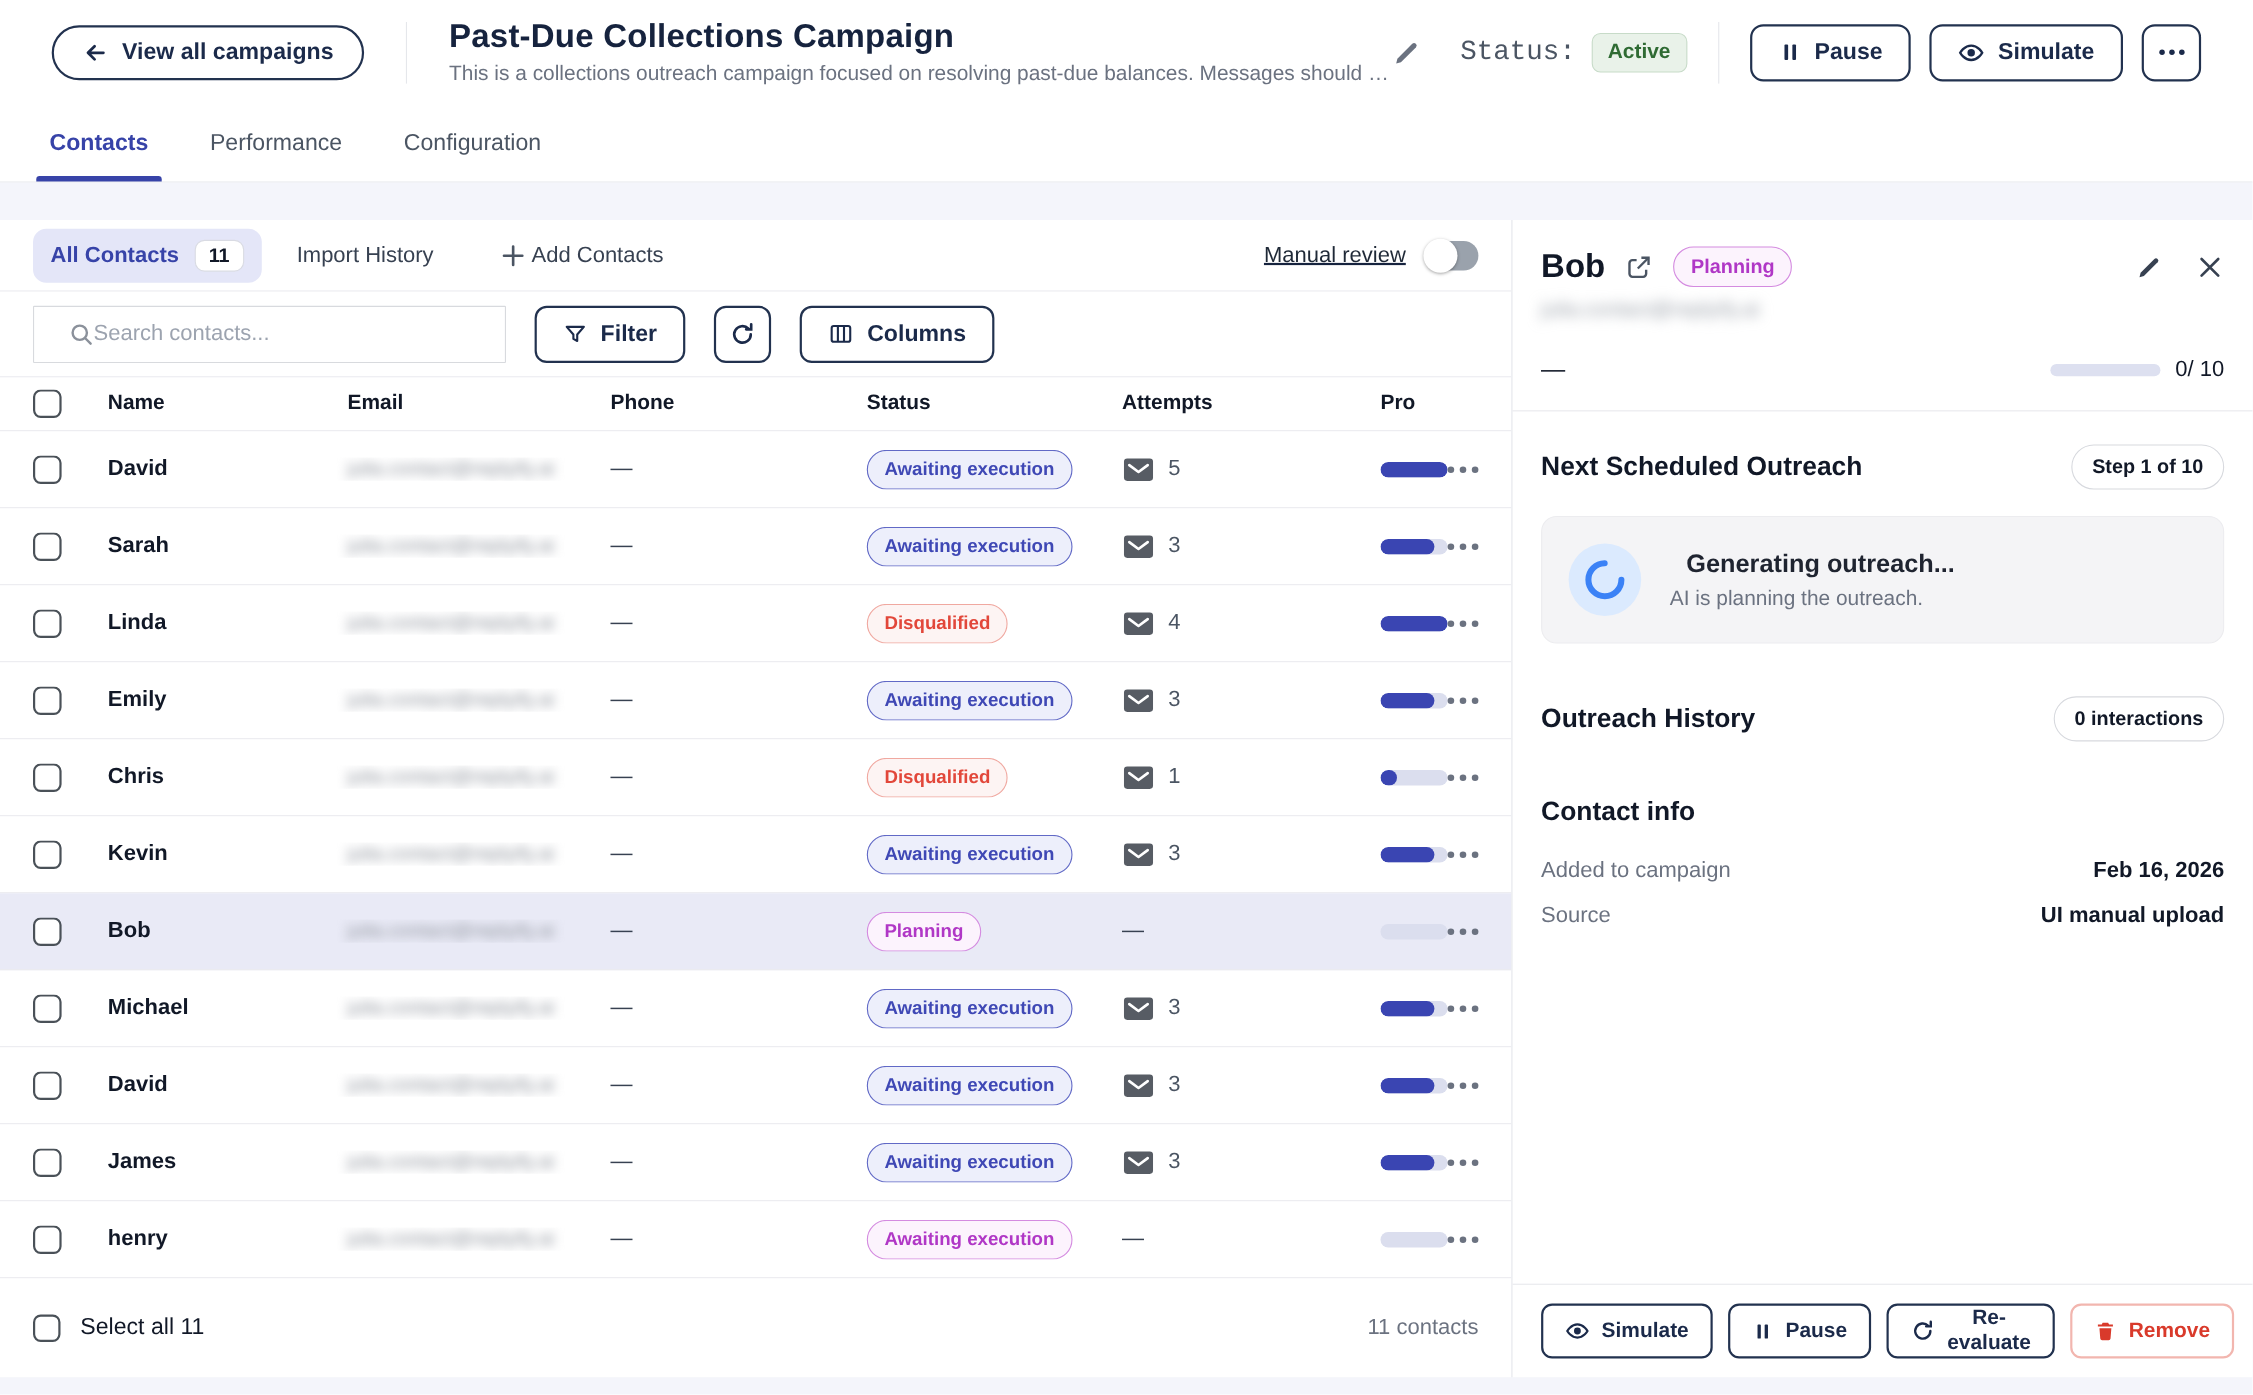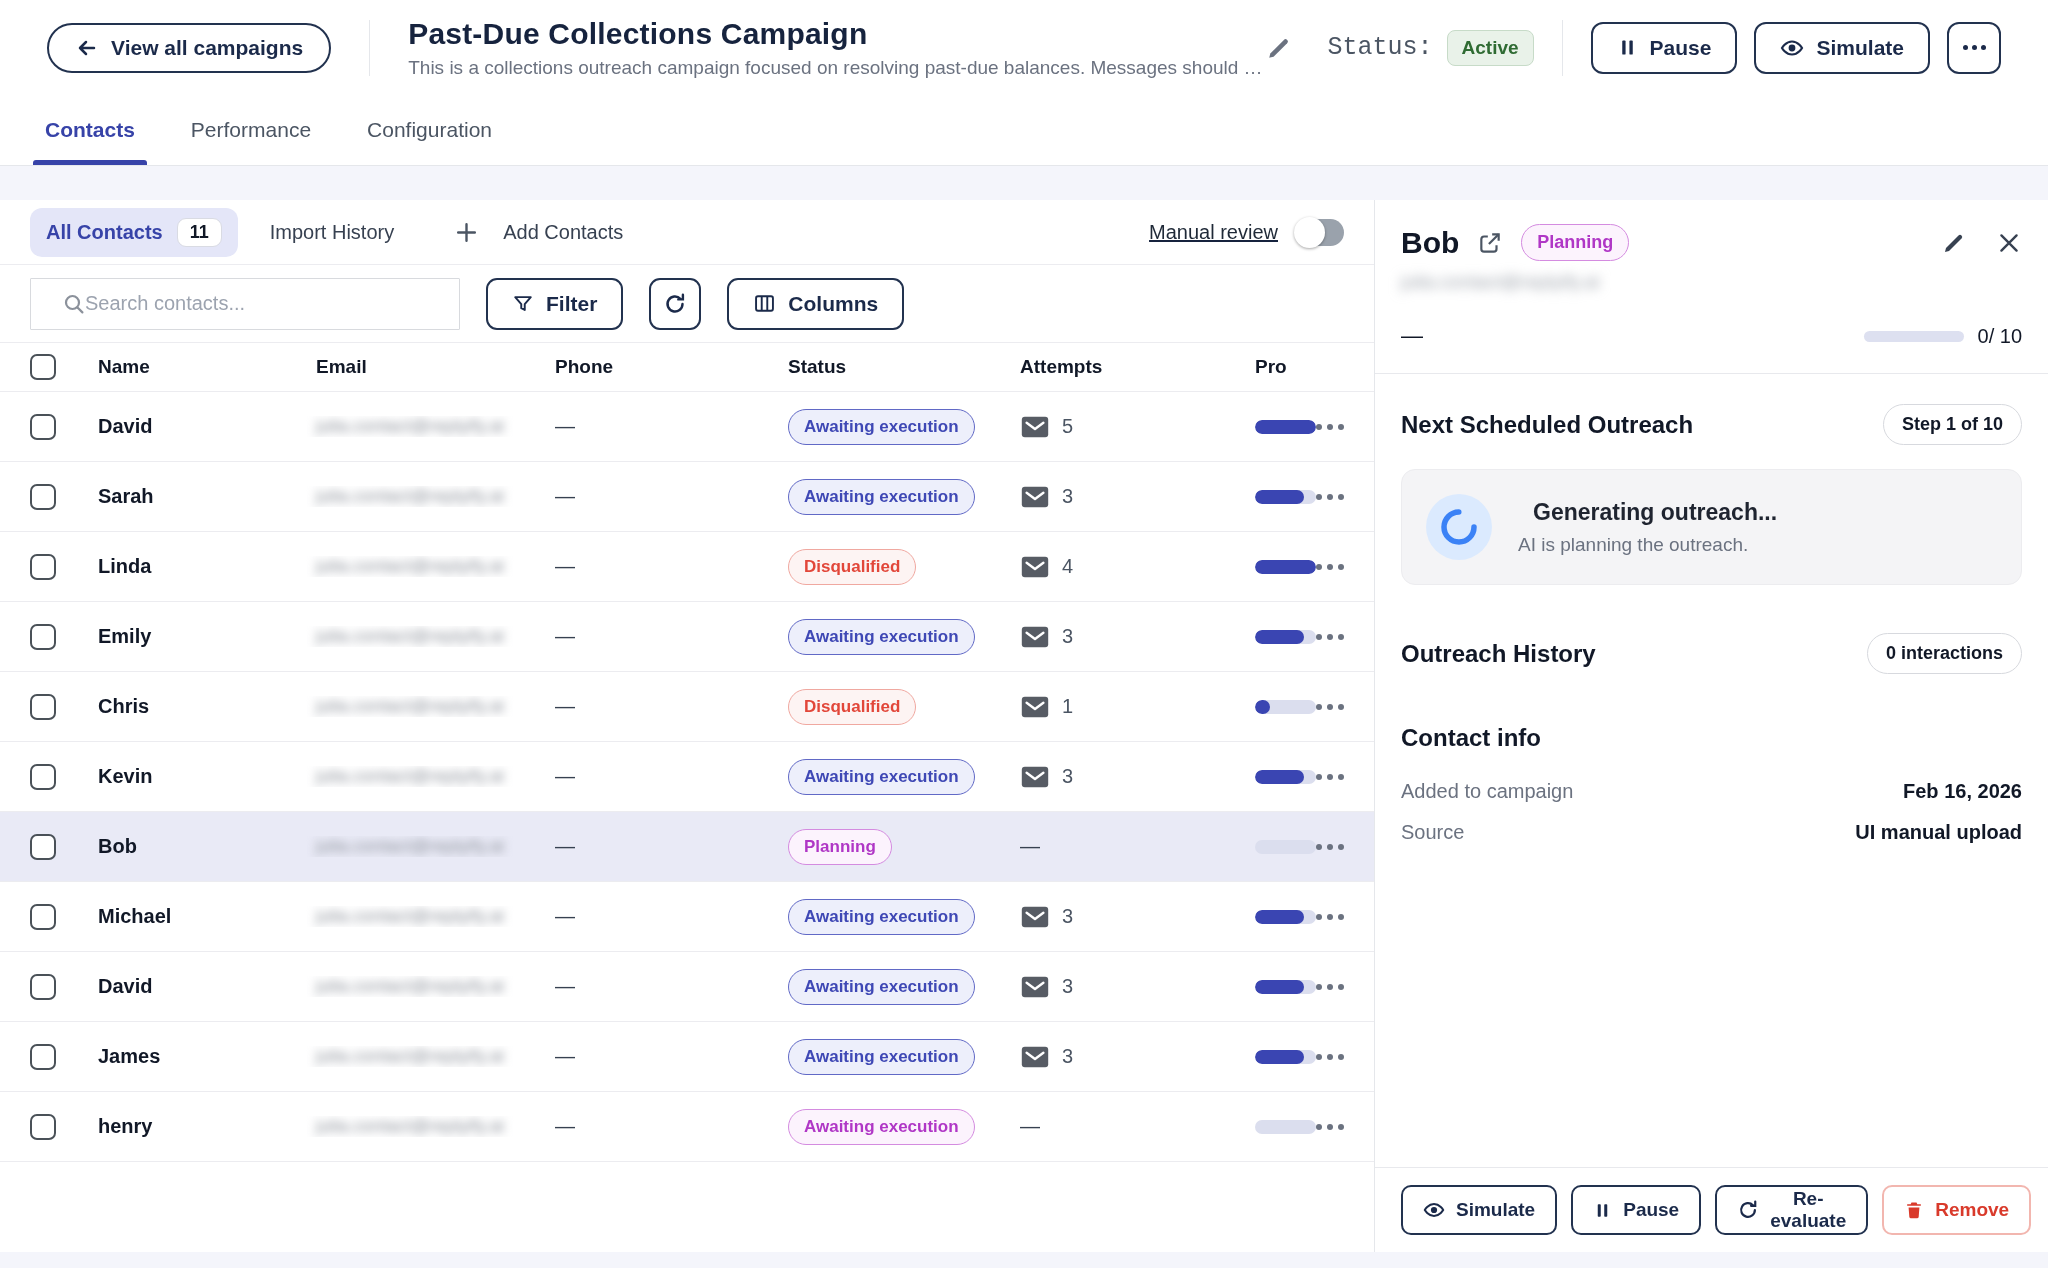--- a/index.html
+++ b/index.html
@@ -36,21 +36,21 @@
   .content { flex:1; background:#f4f5fb; padding:34px 0 16px 0; display:flex; min-height:0; }
   .panel-left { width:1374px; background:#fff; display:flex; flex-direction:column; min-height:0; }
   .panel-right { width:674px; background:#fff; border-left:1px solid #e5e7eb; display:flex; flex-direction:column; min-height:0; }
 
   
   .subtabs { height:65px; flex:0 0 65px; display:flex; align-items:center; padding:0 30px; border-bottom:1px solid #ececf0; }
   .allc-pill { display:flex; align-items:center; gap:14px; background:#e4e6f8; border-radius:12px; padding:10px 16px; cursor:pointer; }
   .allc-label { color:#3743a8; font-weight:700; font-size:20px; }
   .allc-count { background:#fff; border:1px solid #d9dbe3; border-radius:9px; padding:3px 12px; font-size:18px; font-weight:600; color:#111827; }
   .import-history { margin-left:32px; font-size:20px; color:#374151; cursor:pointer; }
-  .add-contacts { margin-left:60px; display:flex; align-items:center; gap:24px; font-size:20px; color:#374151; cursor:pointer; }
+  .add-contacts { margin-left:60px; display:flex; align-items:center; gap:4px; font-size:20px; color:#374151; cursor:pointer; }
   .add-contacts svg { color:#4b5563; }
   .manual-review { margin-left:auto; display:flex; align-items:center; gap:18px;text-decoration:underline; }
   .manual-review-label { font-size:20px; color:#1f2937; }
   .toggle { width:48px; height:27px; border-radius:14px; background:#9aa2ac; position:relative; cursor:pointer; }
   .toggle .knob { position:absolute; left:-2px; top:-2px; width:31px; height:31px; border-radius:50%; background:#fff; box-shadow:0 1px 3px rgba(0,0,0,.35); }
 
   
   .searchrow { height:78px; flex:0 0 78px; display:flex; align-items:center; padding:0 30px; gap:26px; border-bottom:1px solid #ececf0; }
   .search-wrap { position:relative; width:430px; }
   .search-wrap svg { position:absolute; left:16px; top:50%; transform:translateY(-50%); color:#8b919b; }
@@ -567,20 +567,27 @@
               </div>
       <div class="dots-menu">
                 <i></i>
                 <i></i>
                 <i></i>
               </div>
     </div>
   </div>
 </div>
 
+      <div class="tfooter">
+        <div class="select-all">
+          <div class="checkbox"></div>
+          <span class="select-all-label">Select all 11</span>
+        </div>
+        <span class="contacts-count">11 contacts</span>
+      </div>
     </div>
 
     <div class="panel-right">
 
       <div class="dp-head">
         <div class="dp-name-row">
           <span class="dp-name">Bob</span>
           <span class="ext-link">
             <svg width="26" height="26" viewBox="0 0 24 24" fill="none" stroke="currentColor" stroke-width="2">
                 <path d="M14 4h6v6"></path>

